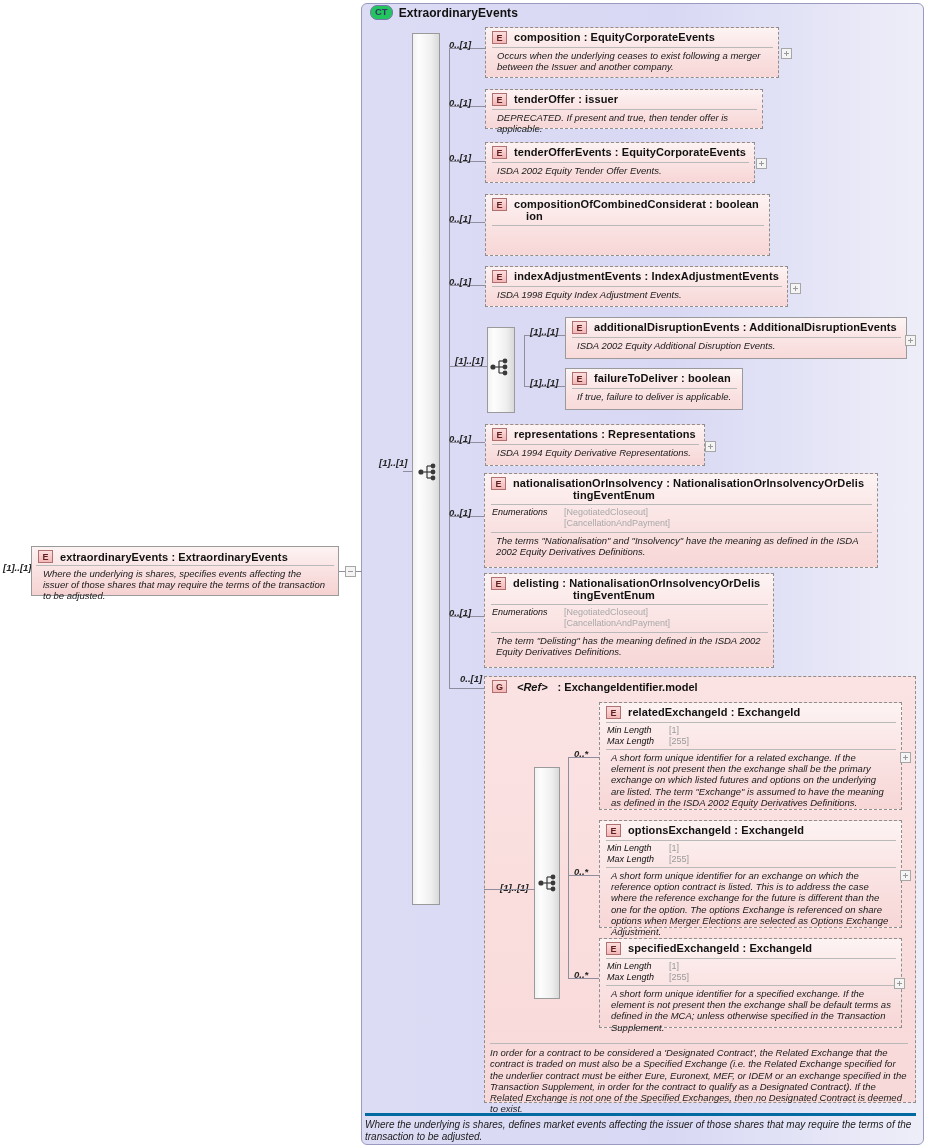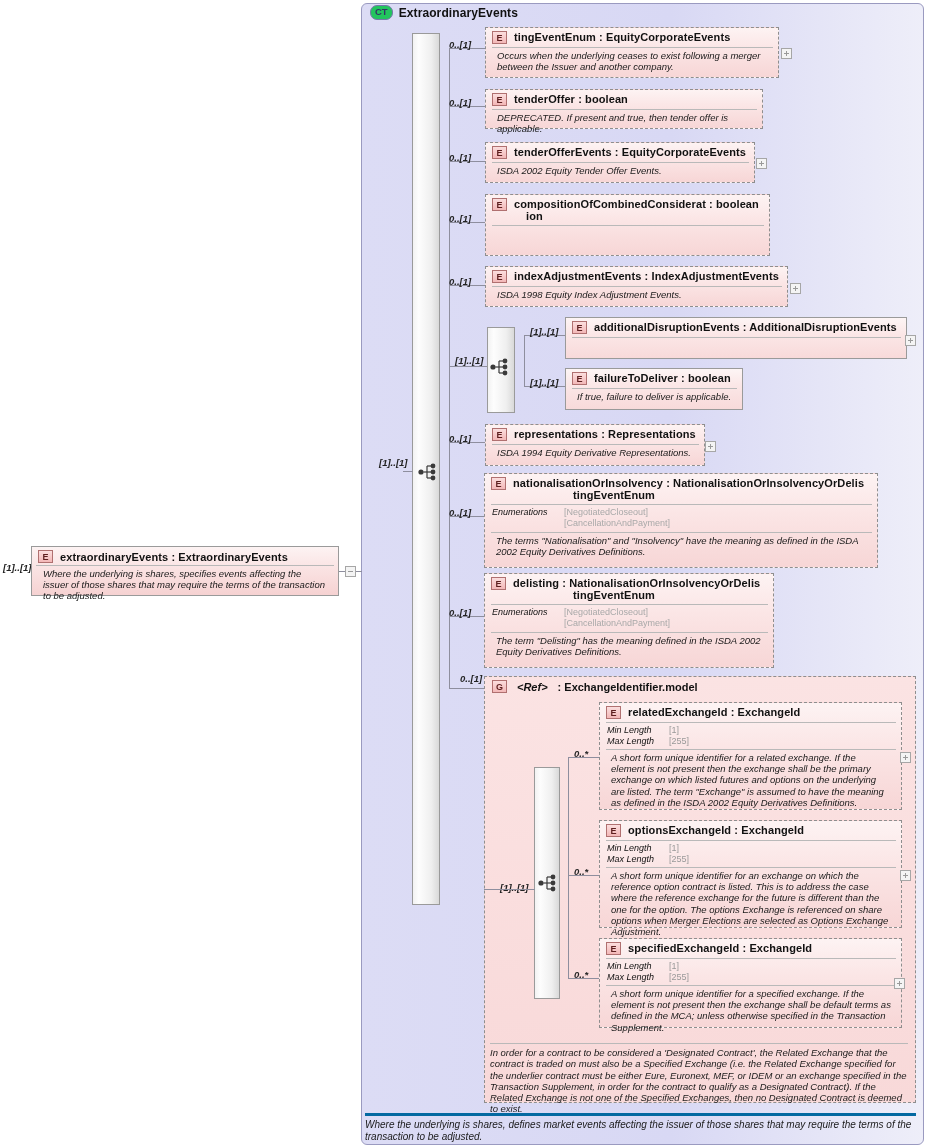--- a/index.html
+++ b/index.html
@@ -227,33 +227,33 @@
 <div class="abs occ" style="left:379px; top:457px;">[1]..[1]</div>
 <div class="abs ln lnh" style="left:403px; top:471px; width:10px;"></div>
 
 <div class="abs ln lnv" style="left:449px; top:48px; height:640px;"></div>
 
 <div class="abs ln lnh" style="left:449px; top:48px; width:37px;"></div>
 <div class="abs occ" style="left:449px; top:39px;">0..[1]</div>
 <div class="abs card dashed" style="left:485px; top:27px; width:294px; height:51px;">
   <div class="hd">
     <span class="tag-e">E</span>
-    <span class="nm">tingEventEnum : EquityCorporateEvents</span>
+    <span class="nm">composition : EquityCorporateEvents</span>
   </div>
   <div class="sep"></div>
   <div class="card-doc" style="border-top:none;">Occurs when the underlying ceases to exist following a merger between the Issuer and another company.</div>
 </div>
 <div class="abs pmbox plus" style="left:781px; top:48px;"></div>
 
 <div class="abs ln lnh" style="left:449px; top:106px; width:37px;"></div>
 <div class="abs occ" style="left:449px; top:97px;">0..[1]</div>
 <div class="abs card dashed" style="left:485px; top:89px; width:278px; height:40px;">
   <div class="hd">
     <span class="tag-e">E</span>
-    <span class="nm">tenderOffer : boolean</span>
+    <span class="nm">tenderOffer : issuer</span>
   </div>
   <div class="sep"></div>
   <div class="card-doc" style="border-top:none;">DEPRECATED. If present and true, then tender offer is applicable.</div>
 </div>
 
 <div class="abs ln lnh" style="left:449px; top:161px; width:37px;"></div>
 <div class="abs occ" style="left:449px; top:152px;">0..[1]</div>
 <div class="abs card dashed" style="left:485px; top:142px; width:270px; height:41px;">
   <div class="hd">
     <span class="tag-e">E</span>
@@ -306,20 +306,21 @@
 <div class="abs ln lnv" style="left:524px; top:335px; height:51px;"></div>
 
 <div class="abs ln lnh" style="left:524px; top:335px; width:42px;"></div>
 <div class="abs occ" style="left:530px; top:326px;">[1]..[1]</div>
 <div class="abs card solid" style="left:565px; top:317px; width:342px; height:42px;">
   <div class="hd">
     <span class="tag-e">E</span>
     <span class="nm">additionalDisruptionEvents : AdditionalDisruptionEvents</span>
   </div>
   <div class="sep"></div>
+  <div class="card-doc" style="border-top:none;">ISDA 2002 Equity Additional Disruption Events.</div>
 </div>
 <div class="abs pmbox plus" style="left:905px; top:335px;"></div>
 
 <div class="abs ln lnh" style="left:524px; top:386px; width:42px;"></div>
 <div class="abs occ" style="left:530px; top:377px;">[1]..[1]</div>
 <div class="abs card solid" style="left:565px; top:368px; width:178px; height:42px;">
   <div class="hd">
     <span class="tag-e">E</span>
     <span class="nm">failureToDeliver : boolean</span>
   </div>

